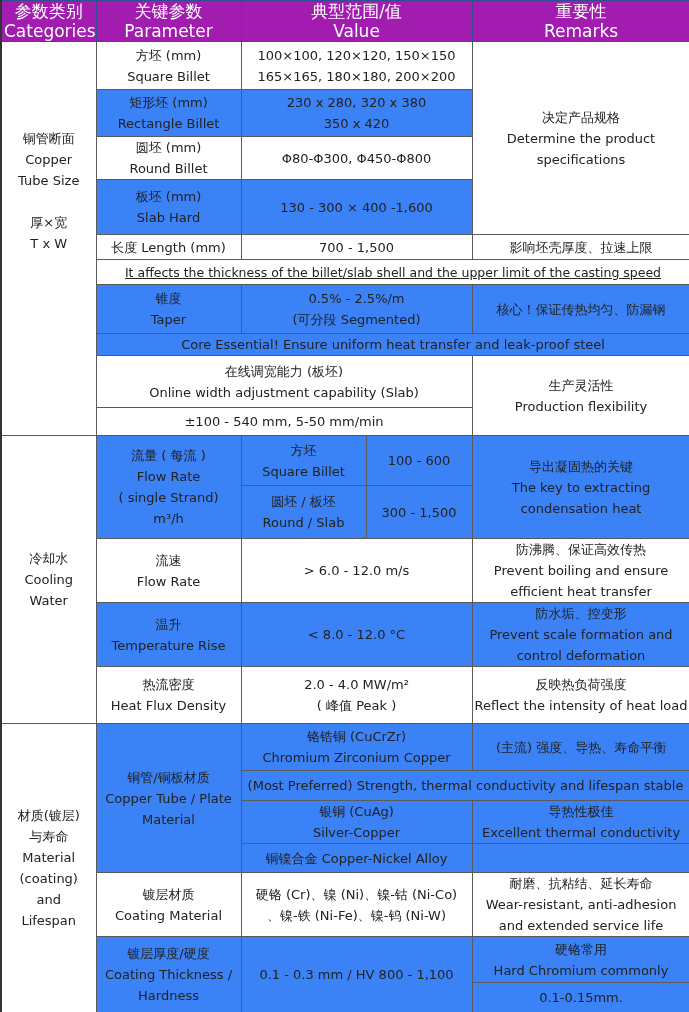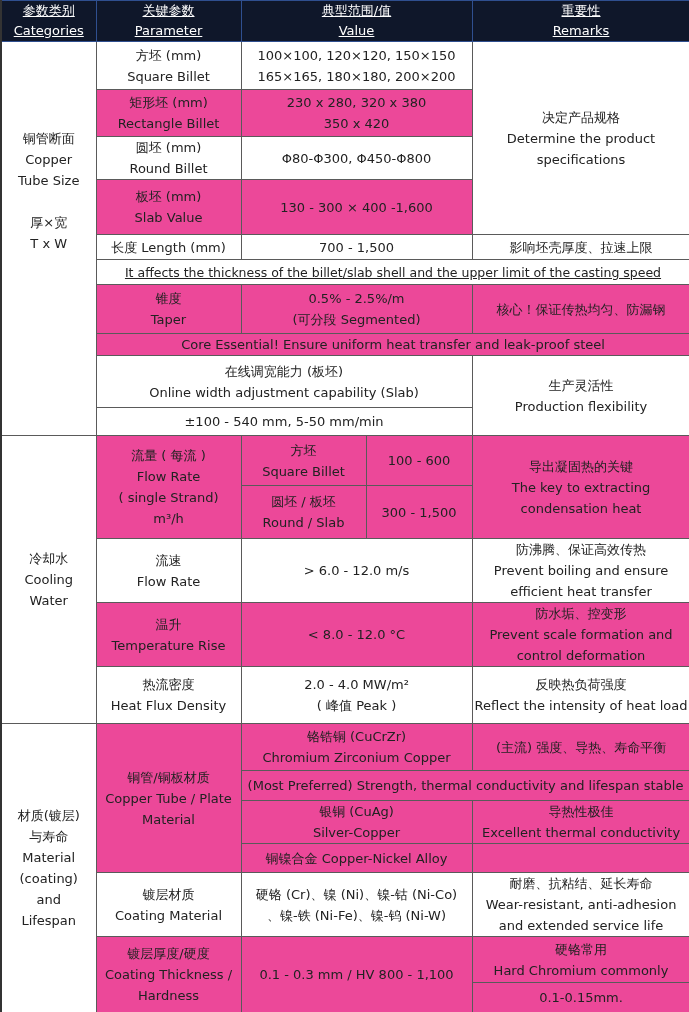--- a/index.html
+++ b/index.html
@@ -1,23 +1,23 @@
 <!DOCTYPE html>
 <html><head>
 <meta charset="utf-8">
 <style>
   * { box-sizing: border-box; margin: 0; padding: 0; }
   body { width: 689px; height: 1012px; background: #ffffff; overflow: hidden;
          font-family: "DejaVu Sans", "Liberation Sans", sans-serif; color: #222; }
   table { border-collapse: collapse; width: 689px; table-layout: fixed; }
   td, th { border: 1px solid #5a5a5a; text-align: center; vertical-align: middle;
            font-size: 13px; line-height: 21px; font-weight: normal; padding: 0 2px; }
-  th { background: #0f172a; color: #ffffff; font-size: 13px; line-height: 20px; height: 41px;
-       border-color: #2f4f8f; text-decoration: underline; }
-  .hl { background: #ec4899; }
+  th { background: #a21caf; color: #ffffff; font-size: 17px; line-height: 20px; height: 41px;
+       border-color: #2f4f8f; }
+  .hl { background: #3b82f6; }
   .cat { background: #ffffff; }
   .l { display: block; }
   .sm { font-size: 12.5px; text-decoration: underline; }
   body > table { border-left: 2px solid #333; border-bottom: 2px solid #333; }
 </style>
 </head>
 <body>
 
 <table>
   <colgroup>
@@ -83,21 +83,21 @@
   <tr style="height:40px">
     <td>
           <span class="l">圆坯 (mm)</span>
           <span class="l">Round Billet</span>
         </td>
     <td colspan="2">Φ80-Φ300, Φ450-Φ800</td>
   </tr>
   <tr style="height:55px">
     <td class="hl">
           <span class="l">板坯 (mm)</span>
-          <span class="l">Slab Value</span>
+          <span class="l">Slab Hard</span>
         </td>
     <td colspan="2" class="hl">130 - 300 × 400 -1,600</td>
   </tr>
   <tr style="height:25px">
     <td>长度 Length (mm)</td>
     <td colspan="2">700 - 1,500</td>
     <td>影响坯壳厚度、拉速上限</td>
   </tr>
   <tr style="height:25px">
     <td colspan="4" class="sm">It affects the thickness of the billet/slab shell and the upper limit of the casting speed</td>

